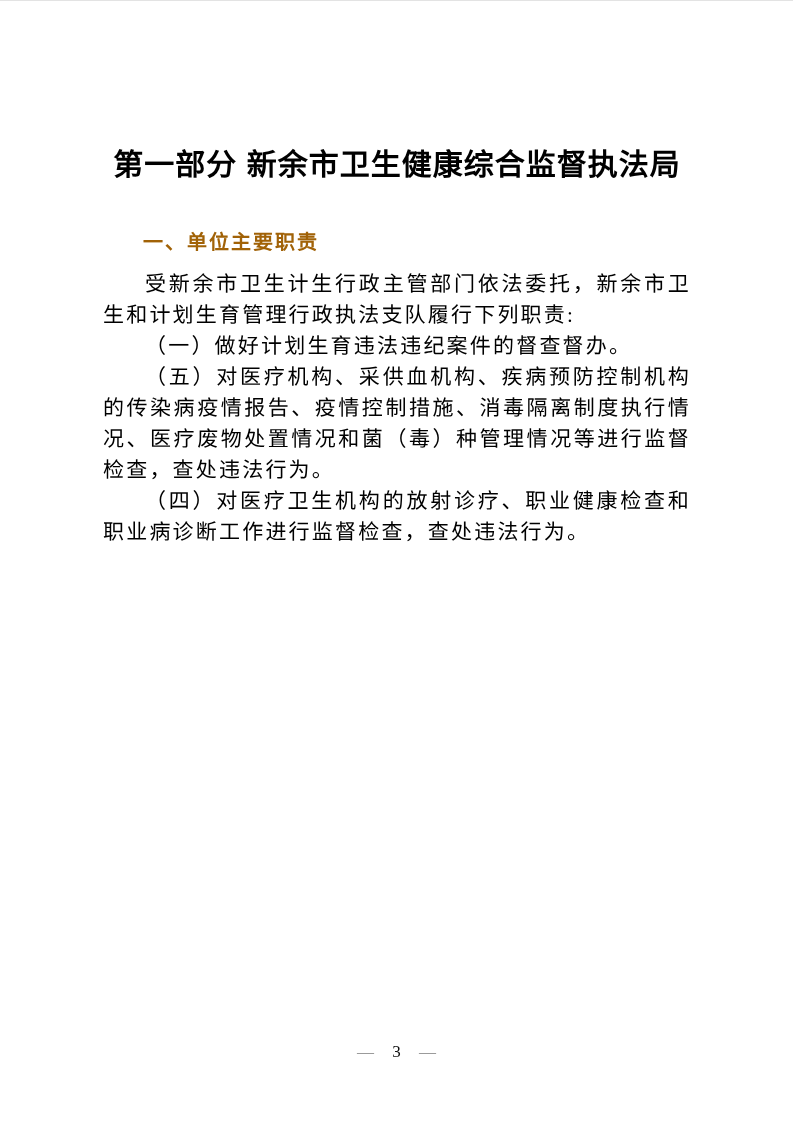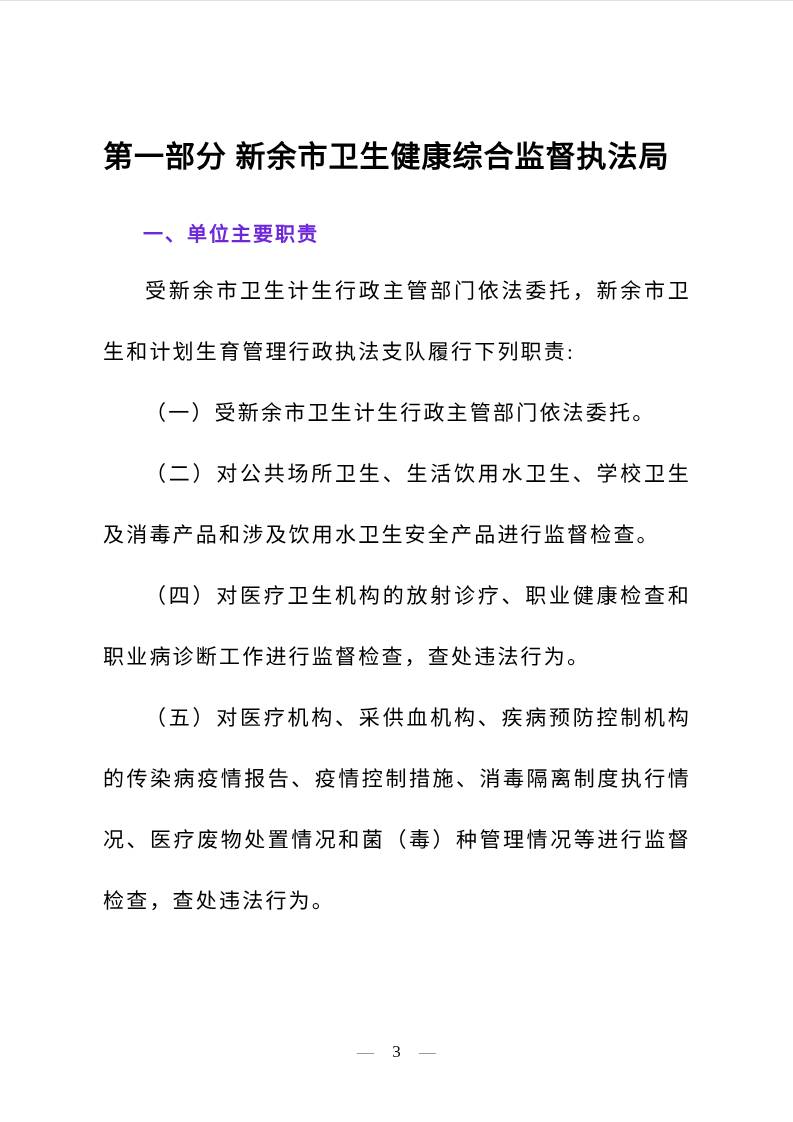--- a/index.html
+++ b/index.html
@@ -14,47 +14,47 @@
     margin: 0;
     background: #ffffff;
     box-sizing: border-box;
     padding: 132px 102px 0 103px;
     border-top: 1px solid #e3e3e3;
     color: #000000;
     font-family: "Liberation Serif", "DejaVu Serif", serif;
     overflow: hidden;
   }
   .doc-title {
-    margin: 0;
+    margin: 8px;
     font-size: 30px;
     font-weight: 800;
-    text-align: left;
+    text-align: center;
     line-height: 48px;
     letter-spacing: 1px;
-    font-family: Liberation Serif, serif;
+    font-family: Liberation Sans, sans-serif;
   }
   .doc-title .title-line {
     display: block;
   }
   .section-heading {
     margin: 37px 0 0 0;
     font-size: 20px;
     font-weight: 700;
     letter-spacing: 2px;
     text-indent: 2em;
     font-family: "Liberation Sans", "DejaVu Sans", sans-serif;
-    color: #6d28d9;
+    color: #a16207;
   }
   .doc-body {
     margin-top: 14px;
   }
   .doc-body p {
     margin: 0;
     font-size: 21px;
-    line-height: 61px;
+    line-height: 31px;
     letter-spacing: 2.2px;
     text-indent: 2em;
     text-align: justify;
     font-family: "Liberation Serif", "DejaVu Serif", serif;
   }
   .page-footer {
     position: absolute;
     left: 0;
     right: 0;
     bottom: 60px;
@@ -78,24 +78,23 @@
 <div class="page">
 
   <h1 class="doc-title">
     <span class="title-line">第一部分 新余市卫生健康综合监督执法局</span>
   </h1>
 
   <h2 class="section-heading">一、单位主要职责</h2>
 
   <div class="doc-body">
     <p>受新余市卫生计生行政主管部门依法委托，新余市卫生和计划生育管理行政执法支队履行下列职责:</p>
-    <p>（一）受新余市卫生计生行政主管部门依法委托。</p>
-    <p>（二）对公共场所卫生、生活饮用水卫生、学校卫生及消毒产品和涉及饮用水卫生安全产品进行监督检查。</p>
+    <p>（一）做好计划生育违法违纪案件的督查督办。</p>
+    <p>（五）对医疗机构、采供血机构、疾病预防控制机构的传染病疫情报告、疫情控制措施、消毒隔离制度执行情况、医疗废物处置情况和菌（毒）种管理情况等进行监督检查，查处违法行为。</p>
     <p>（四）对医疗卫生机构的放射诊疗、职业健康检查和职业病诊断工作进行监督检查，查处违法行为。</p>
-    <p>（五）对医疗机构、采供血机构、疾病预防控制机构的传染病疫情报告、疫情控制措施、消毒隔离制度执行情况、医疗废物处置情况和菌（毒）种管理情况等进行监督检查，查处违法行为。</p>
   </div>
 
   <div class="page-footer">
     <span class="dash">—</span>
     <span class="page-num">3</span>
     <span class="dash">—</span>
   </div>
 
 </div>
 

